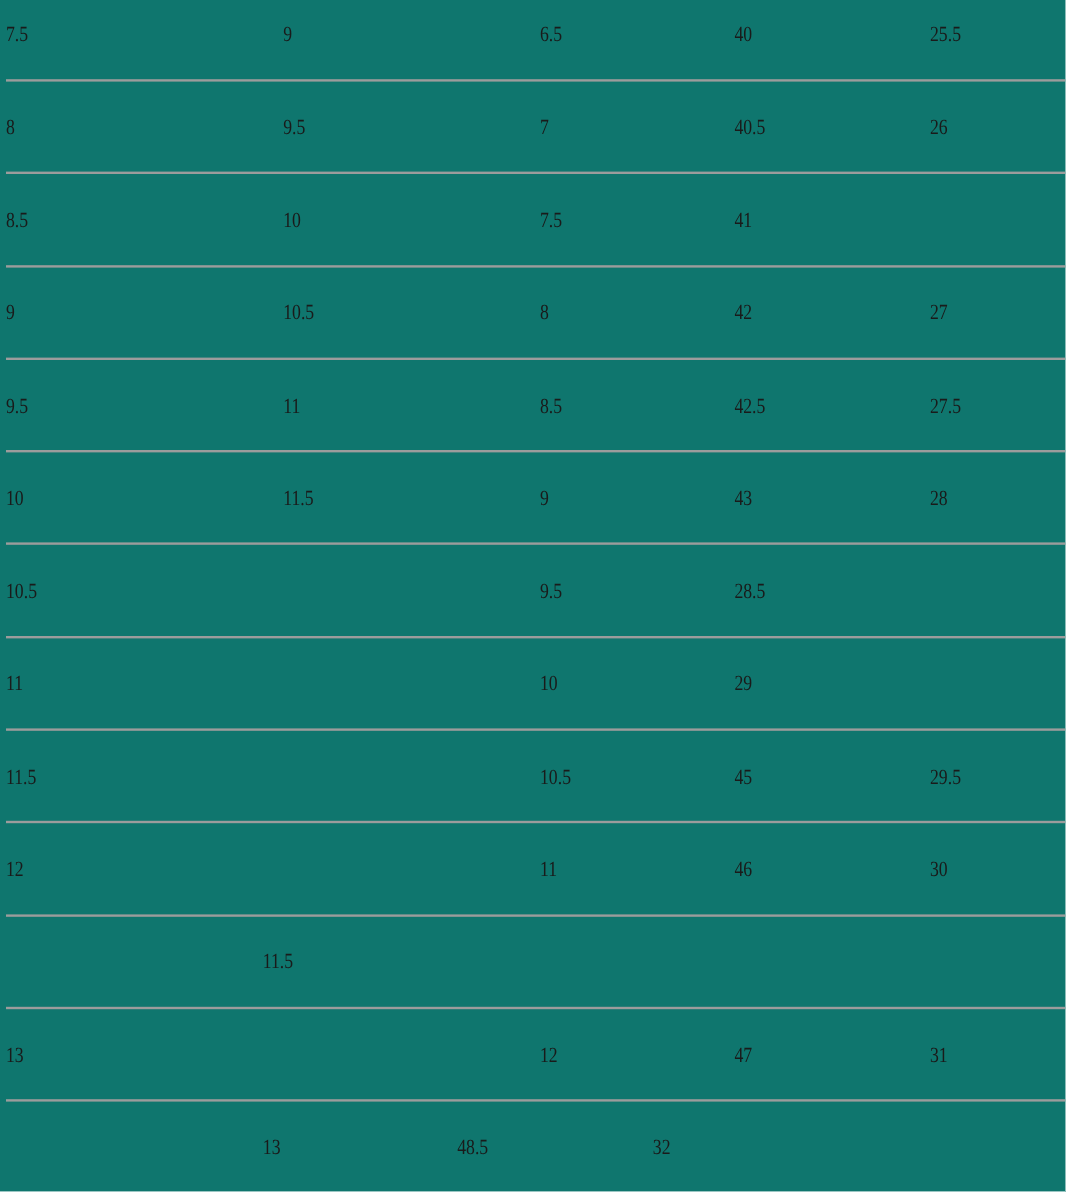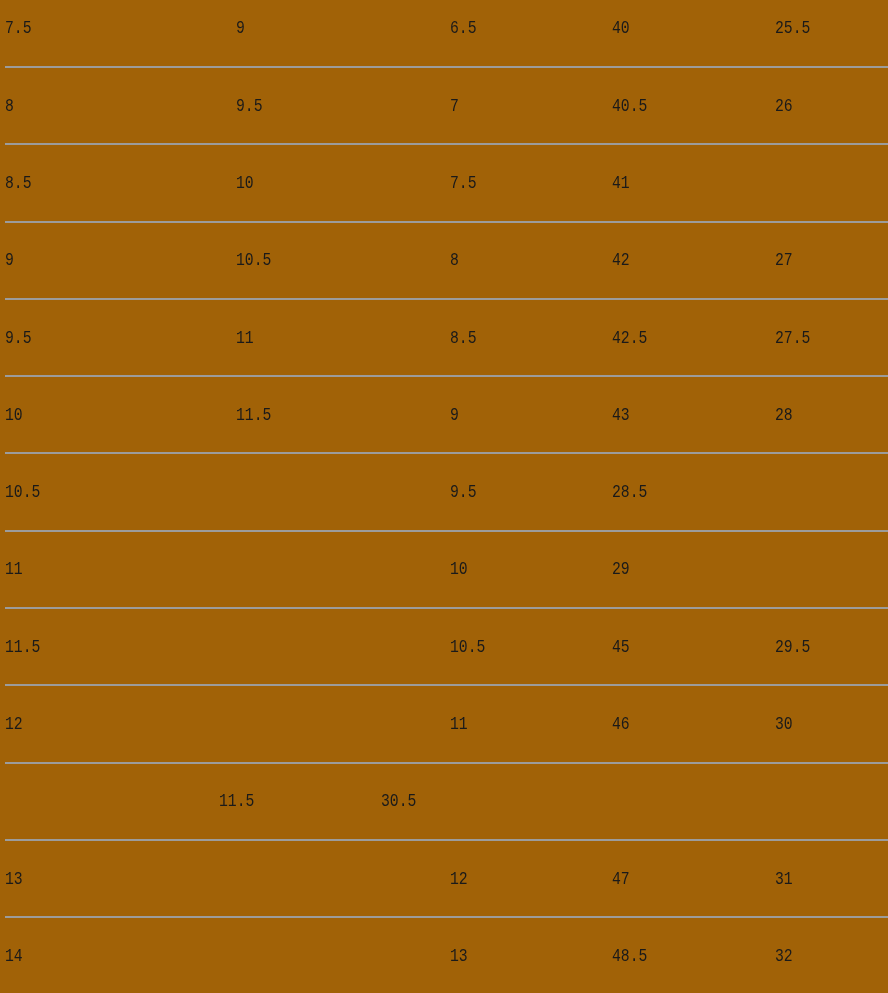--- a/index.html
+++ b/index.html
@@ -4,23 +4,23 @@
 <style>
   html, body {
     margin: 0;
     padding: 0;
     background: #ffffff;
   }
   .screen {
     position: relative;
     width: 888px;
     height: 993px;
-    background: #a16207;
+    background: #0f766e;
     overflow: hidden;
-    font-family: Liberation Mono, monospace;
+    font-family: Liberation Serif, serif;
   }
   .size-table {
     position: absolute;
     top: -9.3px;
     left: 5px;
     width: 883px;
   }
   .size-row {
     box-sizing: border-box;
     height: 77.3px;
@@ -218,45 +218,39 @@
           <span class="cell-text">30</span>
         </div>
       </div>
       <div class="size-row">
         <div class="size-cell c1">
           <span class="cell-text"></span>
         </div>
         <div class="size-cell c2">
           <span class="cell-text">11.5</span>
         </div>
-        <div class="size-cell c4">
-          <span class="cell-text">30.5</span>
-        </div>
       </div>
       <div class="size-row">
         <div class="size-cell c0">
           <span class="cell-text">13</span>
         </div>
         <div class="size-cell c1">
           <span class="cell-text"></span>
         </div>
         <div class="size-cell c2">
           <span class="cell-text">12</span>
         </div>
         <div class="size-cell c3">
           <span class="cell-text">47</span>
         </div>
         <div class="size-cell c4">
           <span class="cell-text">31</span>
         </div>
       </div>
       <div class="size-row">
-        <div class="size-cell c0">
-          <span class="cell-text">14</span>
-        </div>
         <div class="size-cell c1">
           <span class="cell-text"></span>
         </div>
         <div class="size-cell c2">
           <span class="cell-text">13</span>
         </div>
         <div class="size-cell c3">
           <span class="cell-text">48.5</span>
         </div>
         <div class="size-cell c4">

